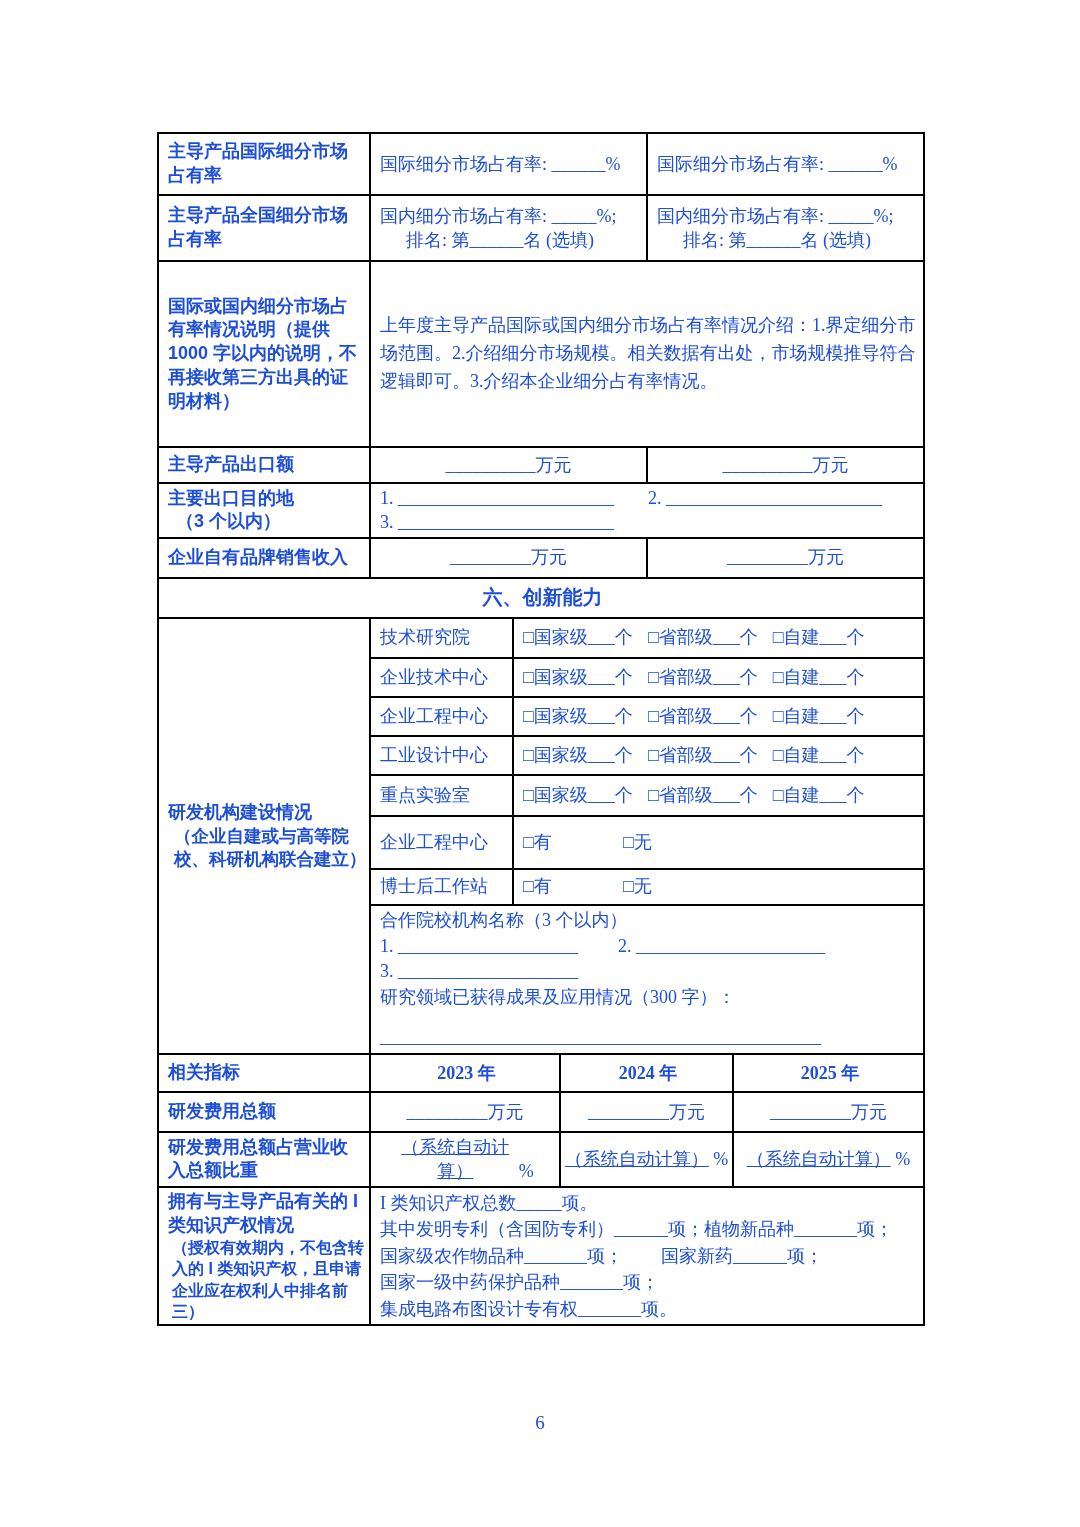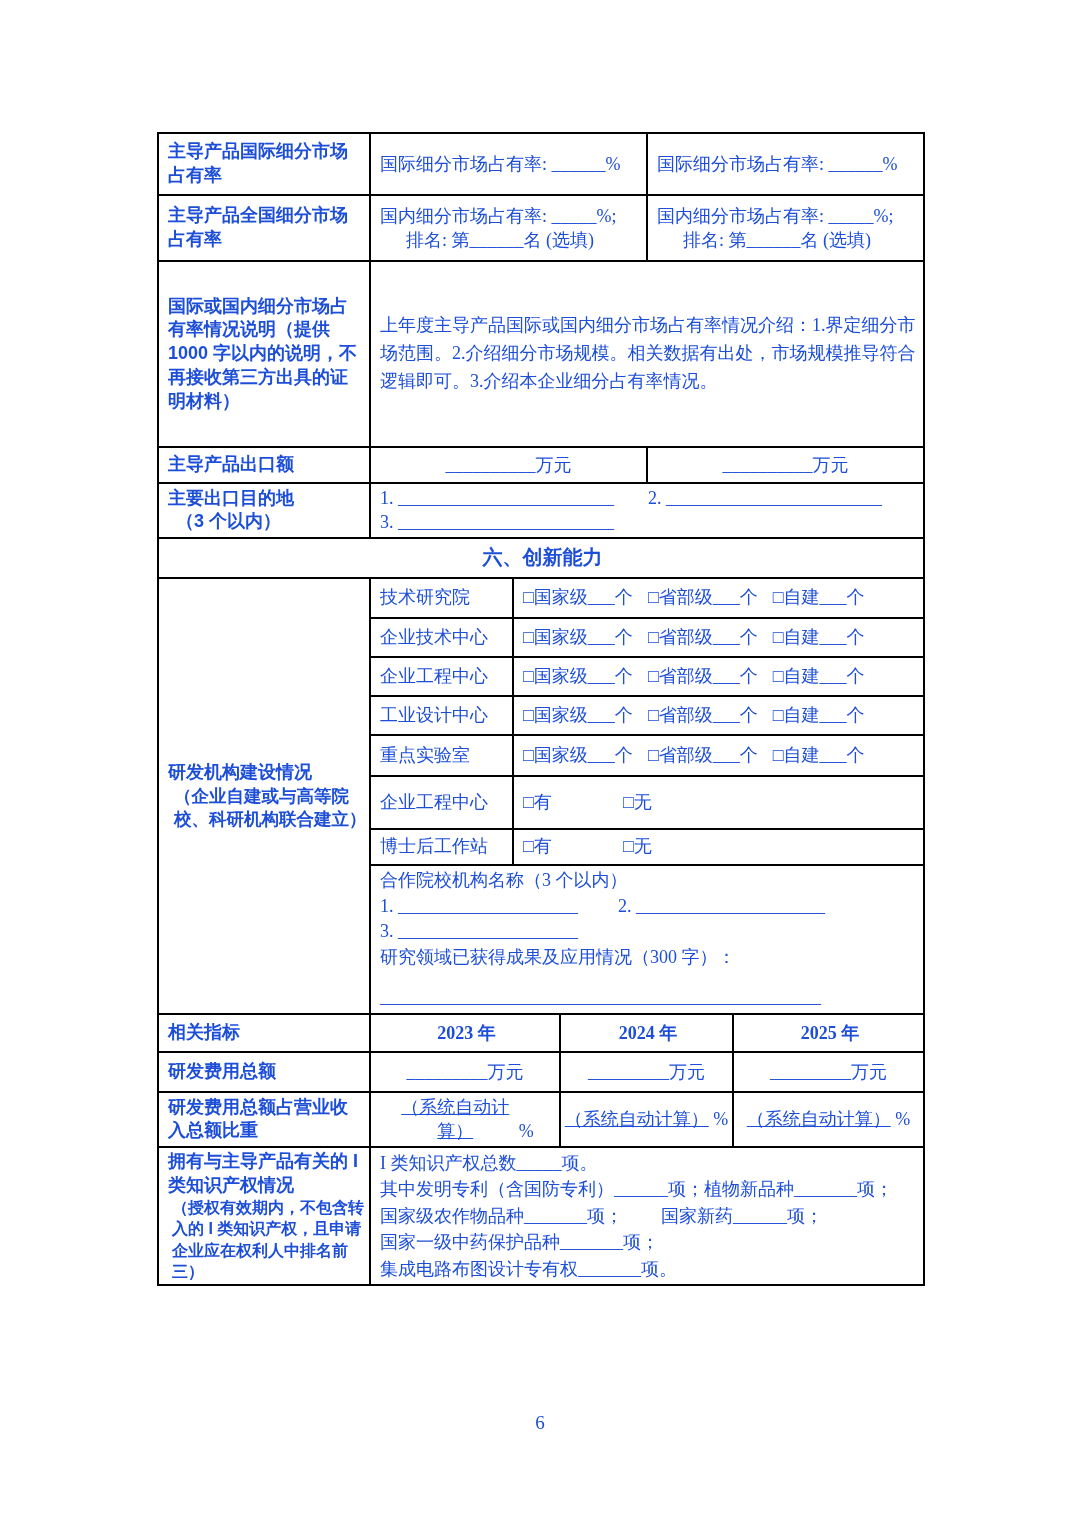--- a/index.html
+++ b/index.html
@@ -123,20 +123,25 @@
         <td class="ct" colspan="2">
           <div>
             <span class="item1">1. ________________________</span><span>2. ________________________</span>
           </div>
           <div>
             <span>3. ________________________</span>
           </div>
         </td>
       </tr>
       <tr style="height:40px">
+        <td class="lbl">企业自有品牌销售收入</td>
+        <td class="ct center">_________万元</td>
+        <td class="ct center">_________万元</td>
+      </tr>
+      <tr style="height:40px">
         <td class="sechdr" colspan="3">六、创新能力</td>
       </tr>
     </tbody>
       </table>
 
     <table>
       <colgroup>
           <col style="width:212px">
           <col style="width:143px">
           <col style="width:411px">

